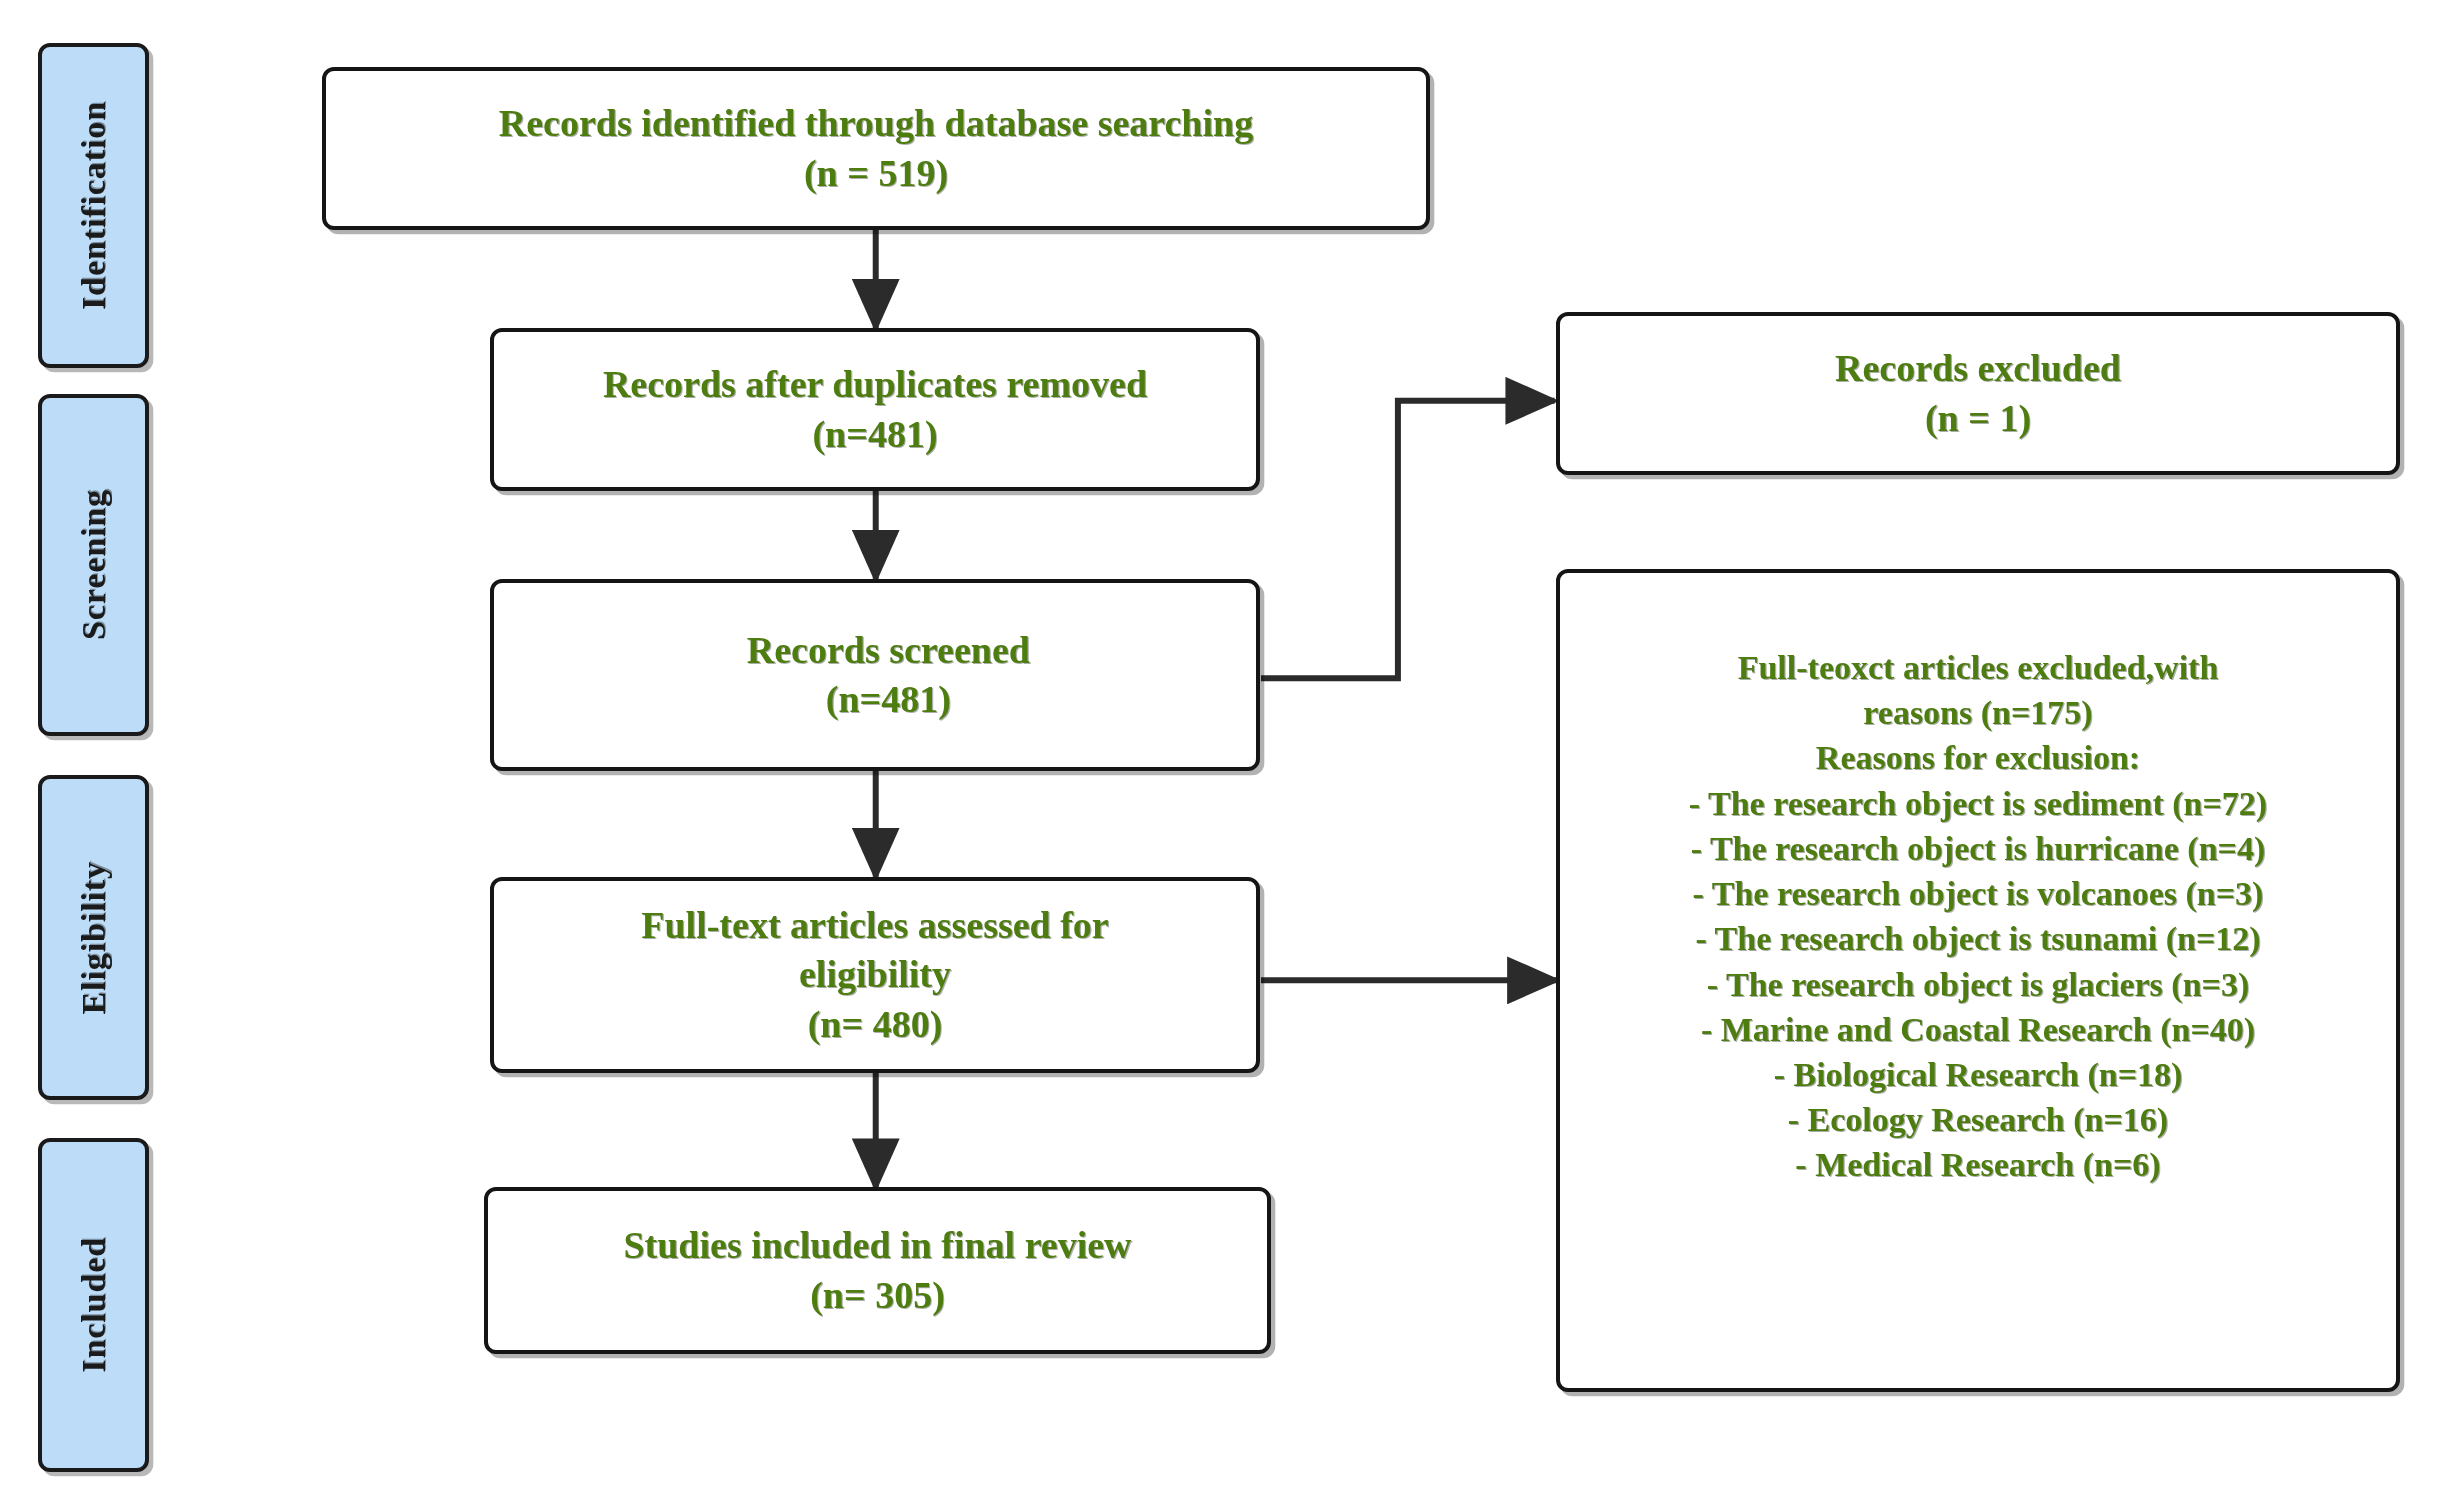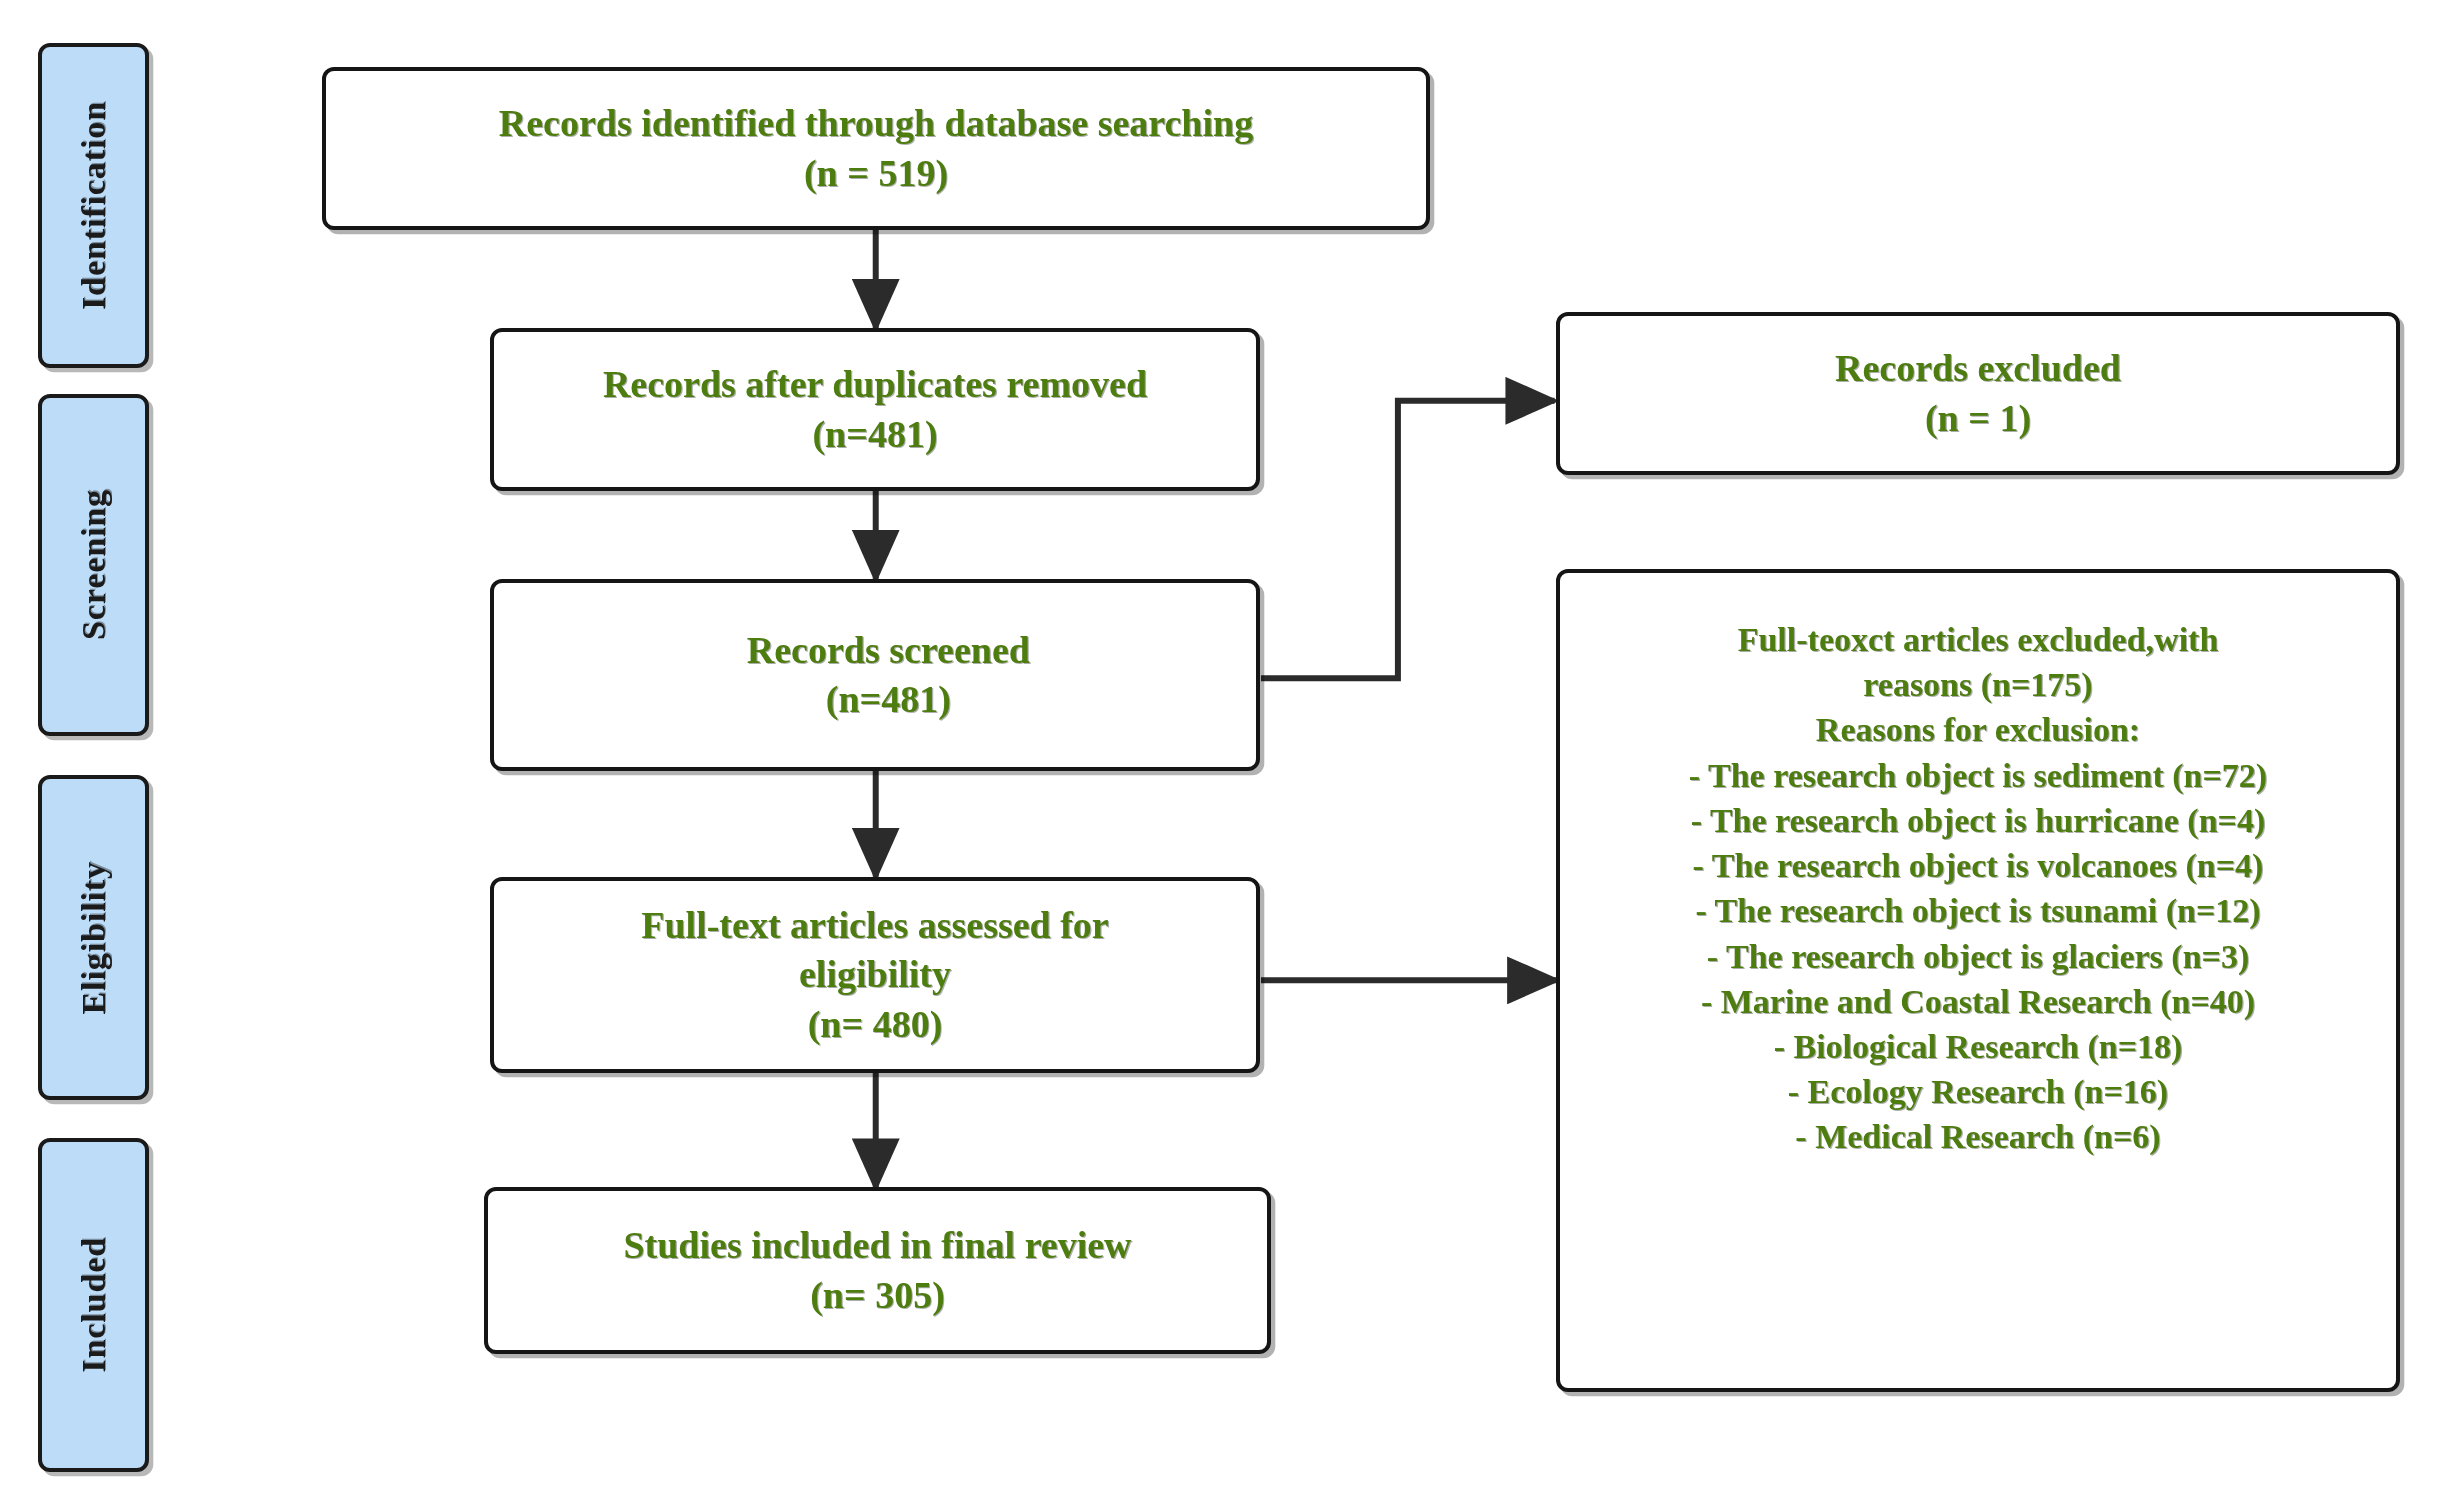--- a/index.html
+++ b/index.html
@@ -148,27 +148,27 @@
     <div class="line">Full-text articles assessed for</div>
     <div class="line">eligibility</div>
     <div class="line">(n= 480)</div>
   </div>
 
   <div class="flow-box" style="left:484px; top:1187px; width:787px; height:167px;">
     <div class="line">Studies included in final review</div>
     <div class="line">(n= 305)</div>
   </div>
 
-  <div class="flow-box reasons-box" style="left:1556px; top:569px; width:844px; height:823px; justify-content:flex-start; padding-top:44px;">
+  <div class="flow-box reasons-box" style="left:1556px; top:569px; width:844px; height:823px; justify-content:flex-start; padding-top:72px;">
     <div class="line head">Full-teoxct articles excluded,with</div>
     <div class="line head">reasons (n=175)</div>
     <div class="line head">Reasons for exclusion:</div>
     <div class="line head">- The research object is sediment (n=72)</div>
     <div class="line head">- The research object is hurricane (n=4)</div>
-    <div class="line head">- The research object is volcanoes (n=4)</div>
+    <div class="line head">- The research object is volcanoes (n=3)</div>
     <div class="line head">- The research object is tsunami (n=12)</div>
     <div class="line head">- The research object is glaciers (n=3)</div>
     <div class="line head">- Marine and Coastal Research (n=40)</div>
     <div class="line head">- Biological Research (n=18)</div>
     <div class="line head">- Ecology Research (n=16)</div>
     <div class="line head">- Medical Research (n=6)</div>
   </div>
 
 </div>
 

